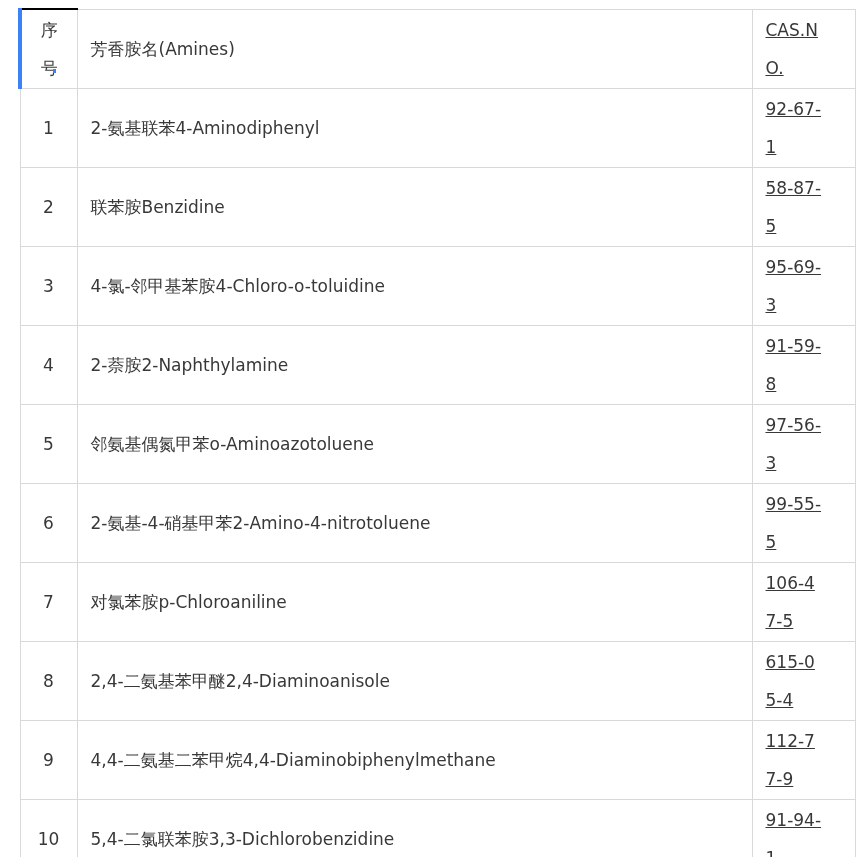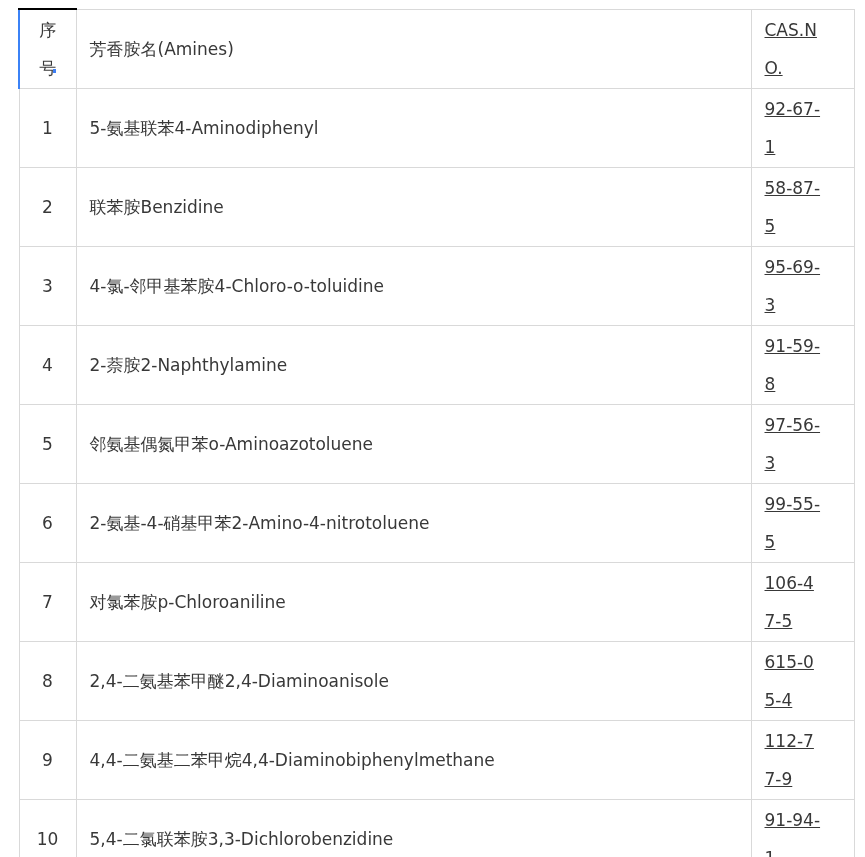--- a/index.html
+++ b/index.html
@@ -31,21 +31,21 @@
     line-height: 38px;
     vertical-align: middle;
     height: 76px;
     padding: 0;
     background: #ffffff;
     text-align: left;
   }
   
   th.sel {
     border-top: 2px solid #000000;
-    border-left: 2px solid #3b82f6;
+    border-left: 4px solid #3b82f6;
     margin-left: 16px;
   }
   .col-no {
     text-align: center;
     padding: 0 13px;
     word-break: break-all;
   }
   th.col-no { padding: 0 18px; } 
   .col-name {
     padding: 0 13px;
@@ -82,21 +82,21 @@
       <th class="col-no sel">序号</th>
       <th class="col-name">芳香胺名(Amines)</th>
       <th class="col-cas">
           <span class="wrap">CAS.NO.</span>
         </th>
     </tr>
   </thead>
   <tbody>
     <tr>
       <td class="col-no">1</td>
-      <td class="col-name">5-氨基联苯4-Aminodiphenyl</td>
+      <td class="col-name">2-氨基联苯4-Aminodiphenyl</td>
       <td class="col-cas">
           <span class="wrap">92-67-1</span>
         </td>
     </tr>
     <tr>
       <td class="col-no">2</td>
       <td class="col-name">联苯胺Benzidine</td>
       <td class="col-cas">
           <span class="wrap">58-87-5</span>
         </td>

